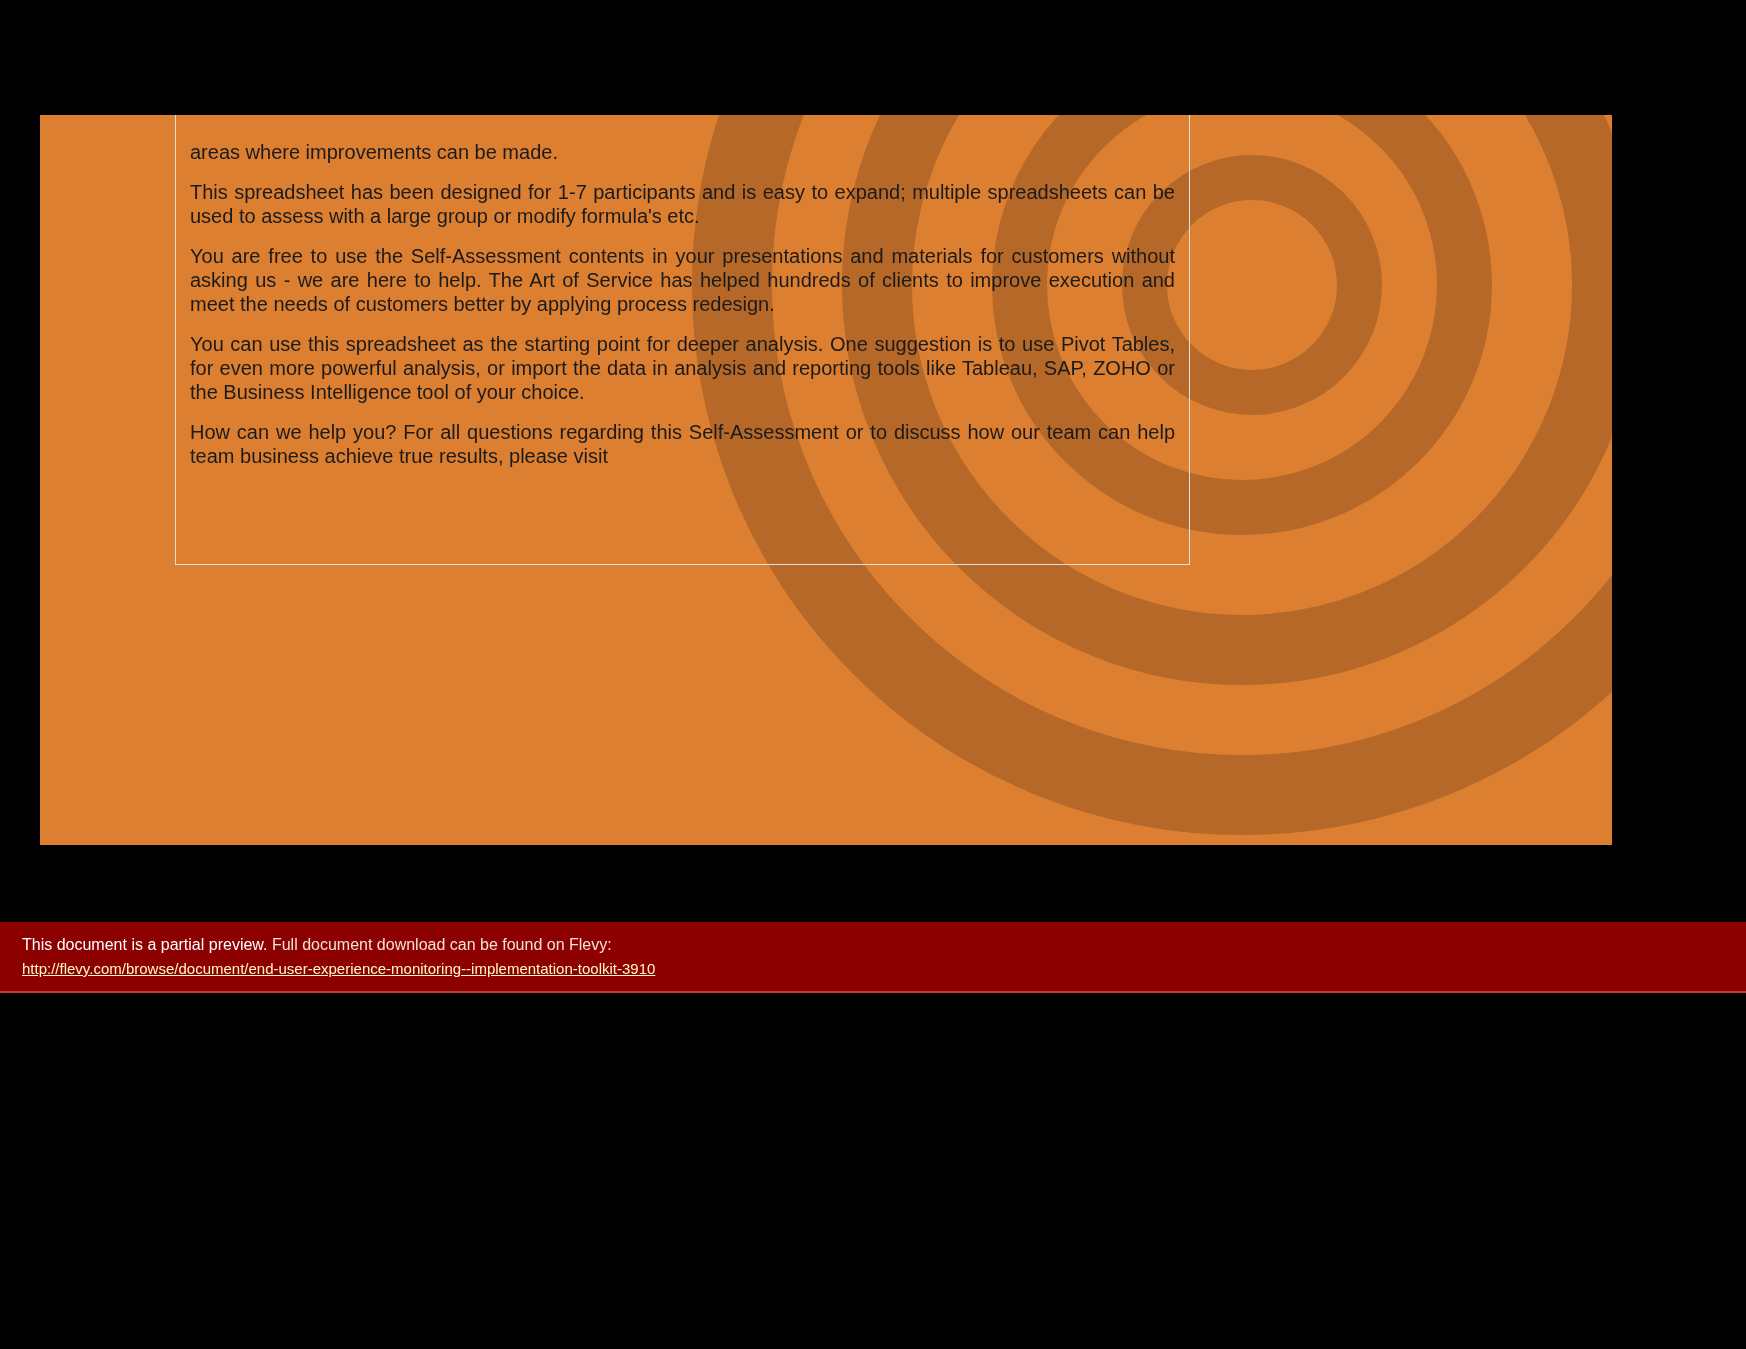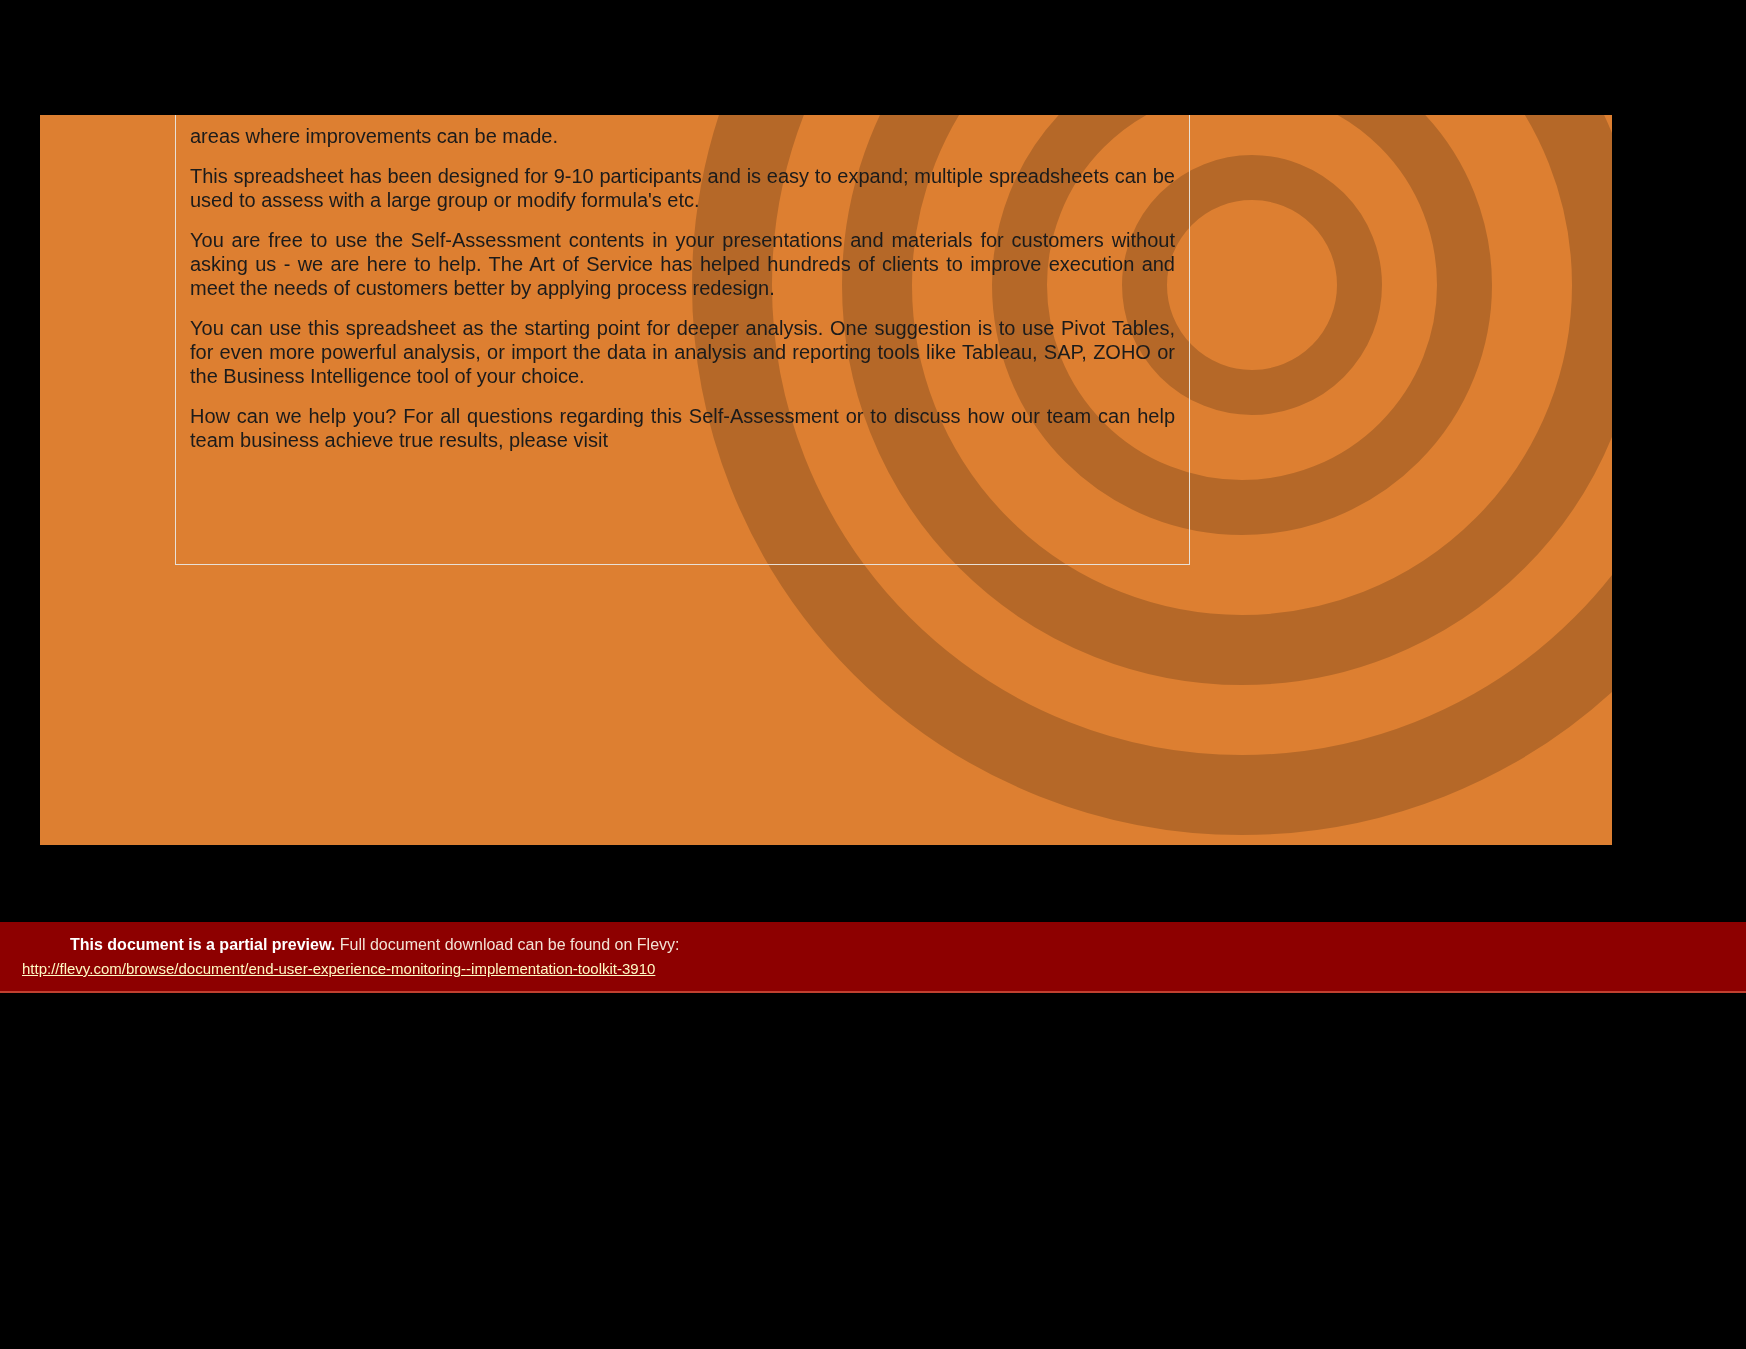--- a/index.html
+++ b/index.html
@@ -59,44 +59,43 @@
     padding: 0 14px;
   }
   .content-frame p {
     margin: 16px 0;
     font-size: 20px;
     line-height: 1.2;
     color: #1b1b1b;
     text-align: justify;
   }
   .content-frame p.first {
-    margin-top: 38px;
+    margin-top: 54px;
   }
   .content-frame .url {
     font-weight: bold;
   }
 
   .dark-red-bar {
     position: absolute;
     left: 0;
     top: 922px;
     width: 1746px;
     background: #8d0000;
     border-bottom: 2px solid #c04030;
     padding: 14px 22px 14px 22px;
     box-sizing: border-box;
   }
   .dark-red-bar .line1 {
     font-size: 16px;
     color: #f3e2d5;
   }
   .dark-red-bar .line1 .bold {
-    font-weight: bold;
+    font-weight: normal;
     color: #fff;
-    margin-left: 48px;
   }
   .dark-red-bar .line2 {
     margin-top: 6px;
     font-size: 15px;
   }
   .dark-red-bar .line2 a {
     color: #fef9c3;
     text-decoration: underline;
   }
 </style>
@@ -108,21 +107,21 @@
   <div class="orange-page">
     <div class="swirl">
       <div class="ring r1"></div>
       <div class="ring r2"></div>
       <div class="ring r3"></div>
       <div class="ring r4"></div>
     </div>
 
     <div class="content-frame">
       <p class="first">areas where improvements can be made.</p>
-      <p>This spreadsheet has been designed for 9-10 participants and is easy to expand; multiple spreadsheets can be used to assess with a large group or modify formula's etc.</p>
+      <p>This spreadsheet has been designed for 1-7 participants and is easy to expand; multiple spreadsheets can be used to assess with a large group or modify formula's etc.</p>
       <p>You are free to use the Self-Assessment contents in your presentations and materials for customers without asking us - we are here to help. The Art of Service has helped hundreds of clients to improve execution and meet the needs of customers better by applying process redesign.</p>
       <p>You can use this spreadsheet as the starting point for deeper analysis. One suggestion is to use Pivot Tables, for even more powerful analysis, or import the data in analysis and reporting tools like Tableau, SAP, ZOHO or the Business Intelligence tool of your choice.</p>
       <p>How can we help you? For all questions regarding this Self-Assessment or to discuss how our team can help team business achieve true results, please visit</p>
     </div>
   </div>
 
   <div class="dark-red-bar">
     <div class="line1">
       <span class="bold">This document is a partial preview.</span><span> Full document download can be found on Flevy:</span>
     </div>

